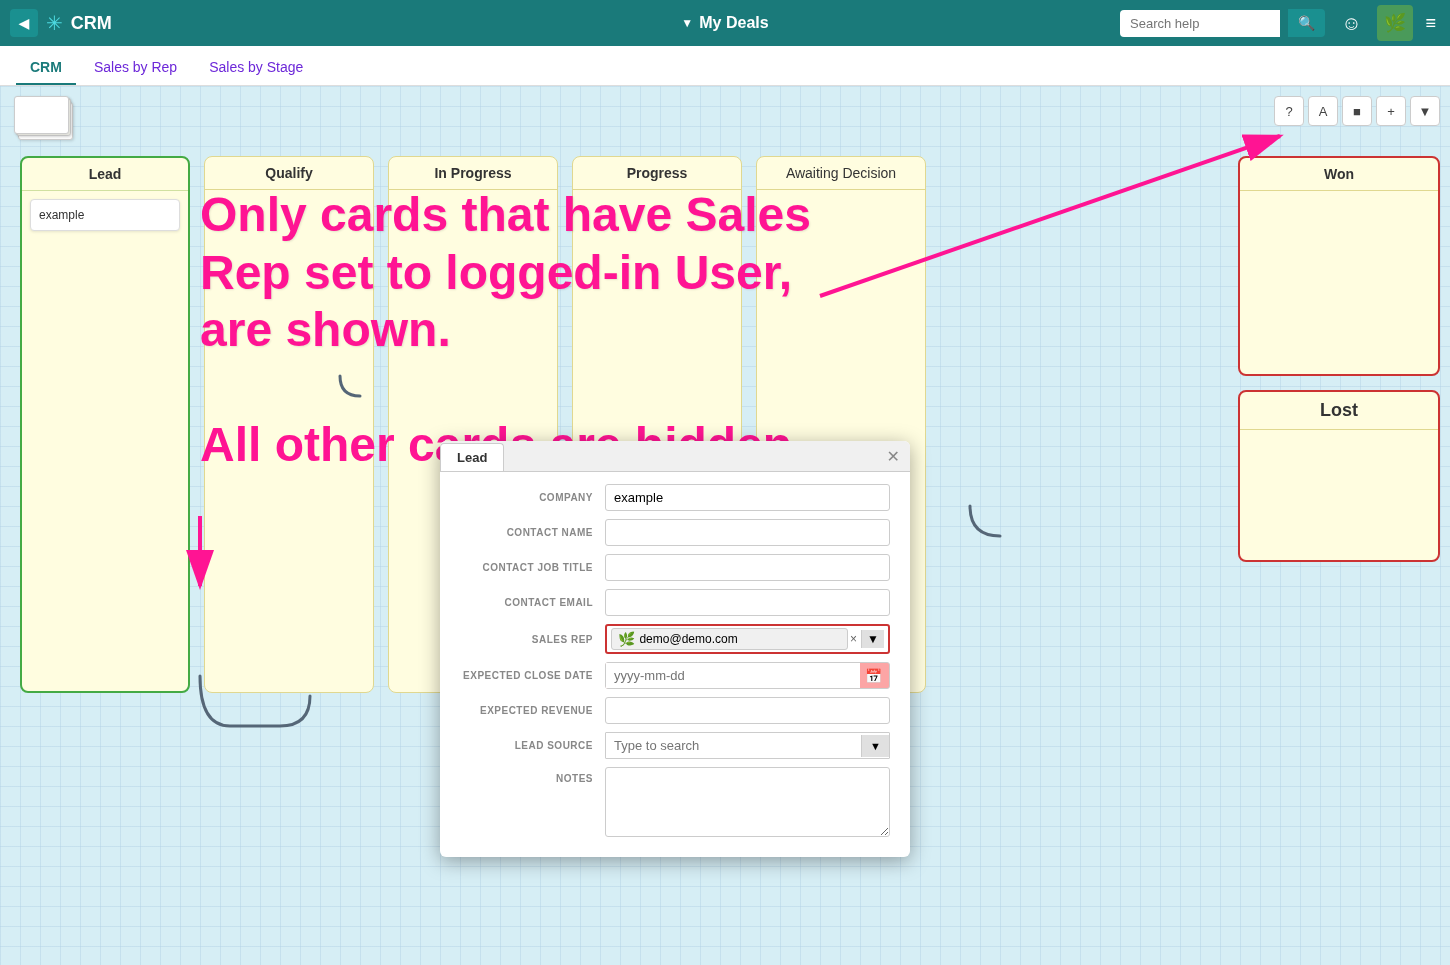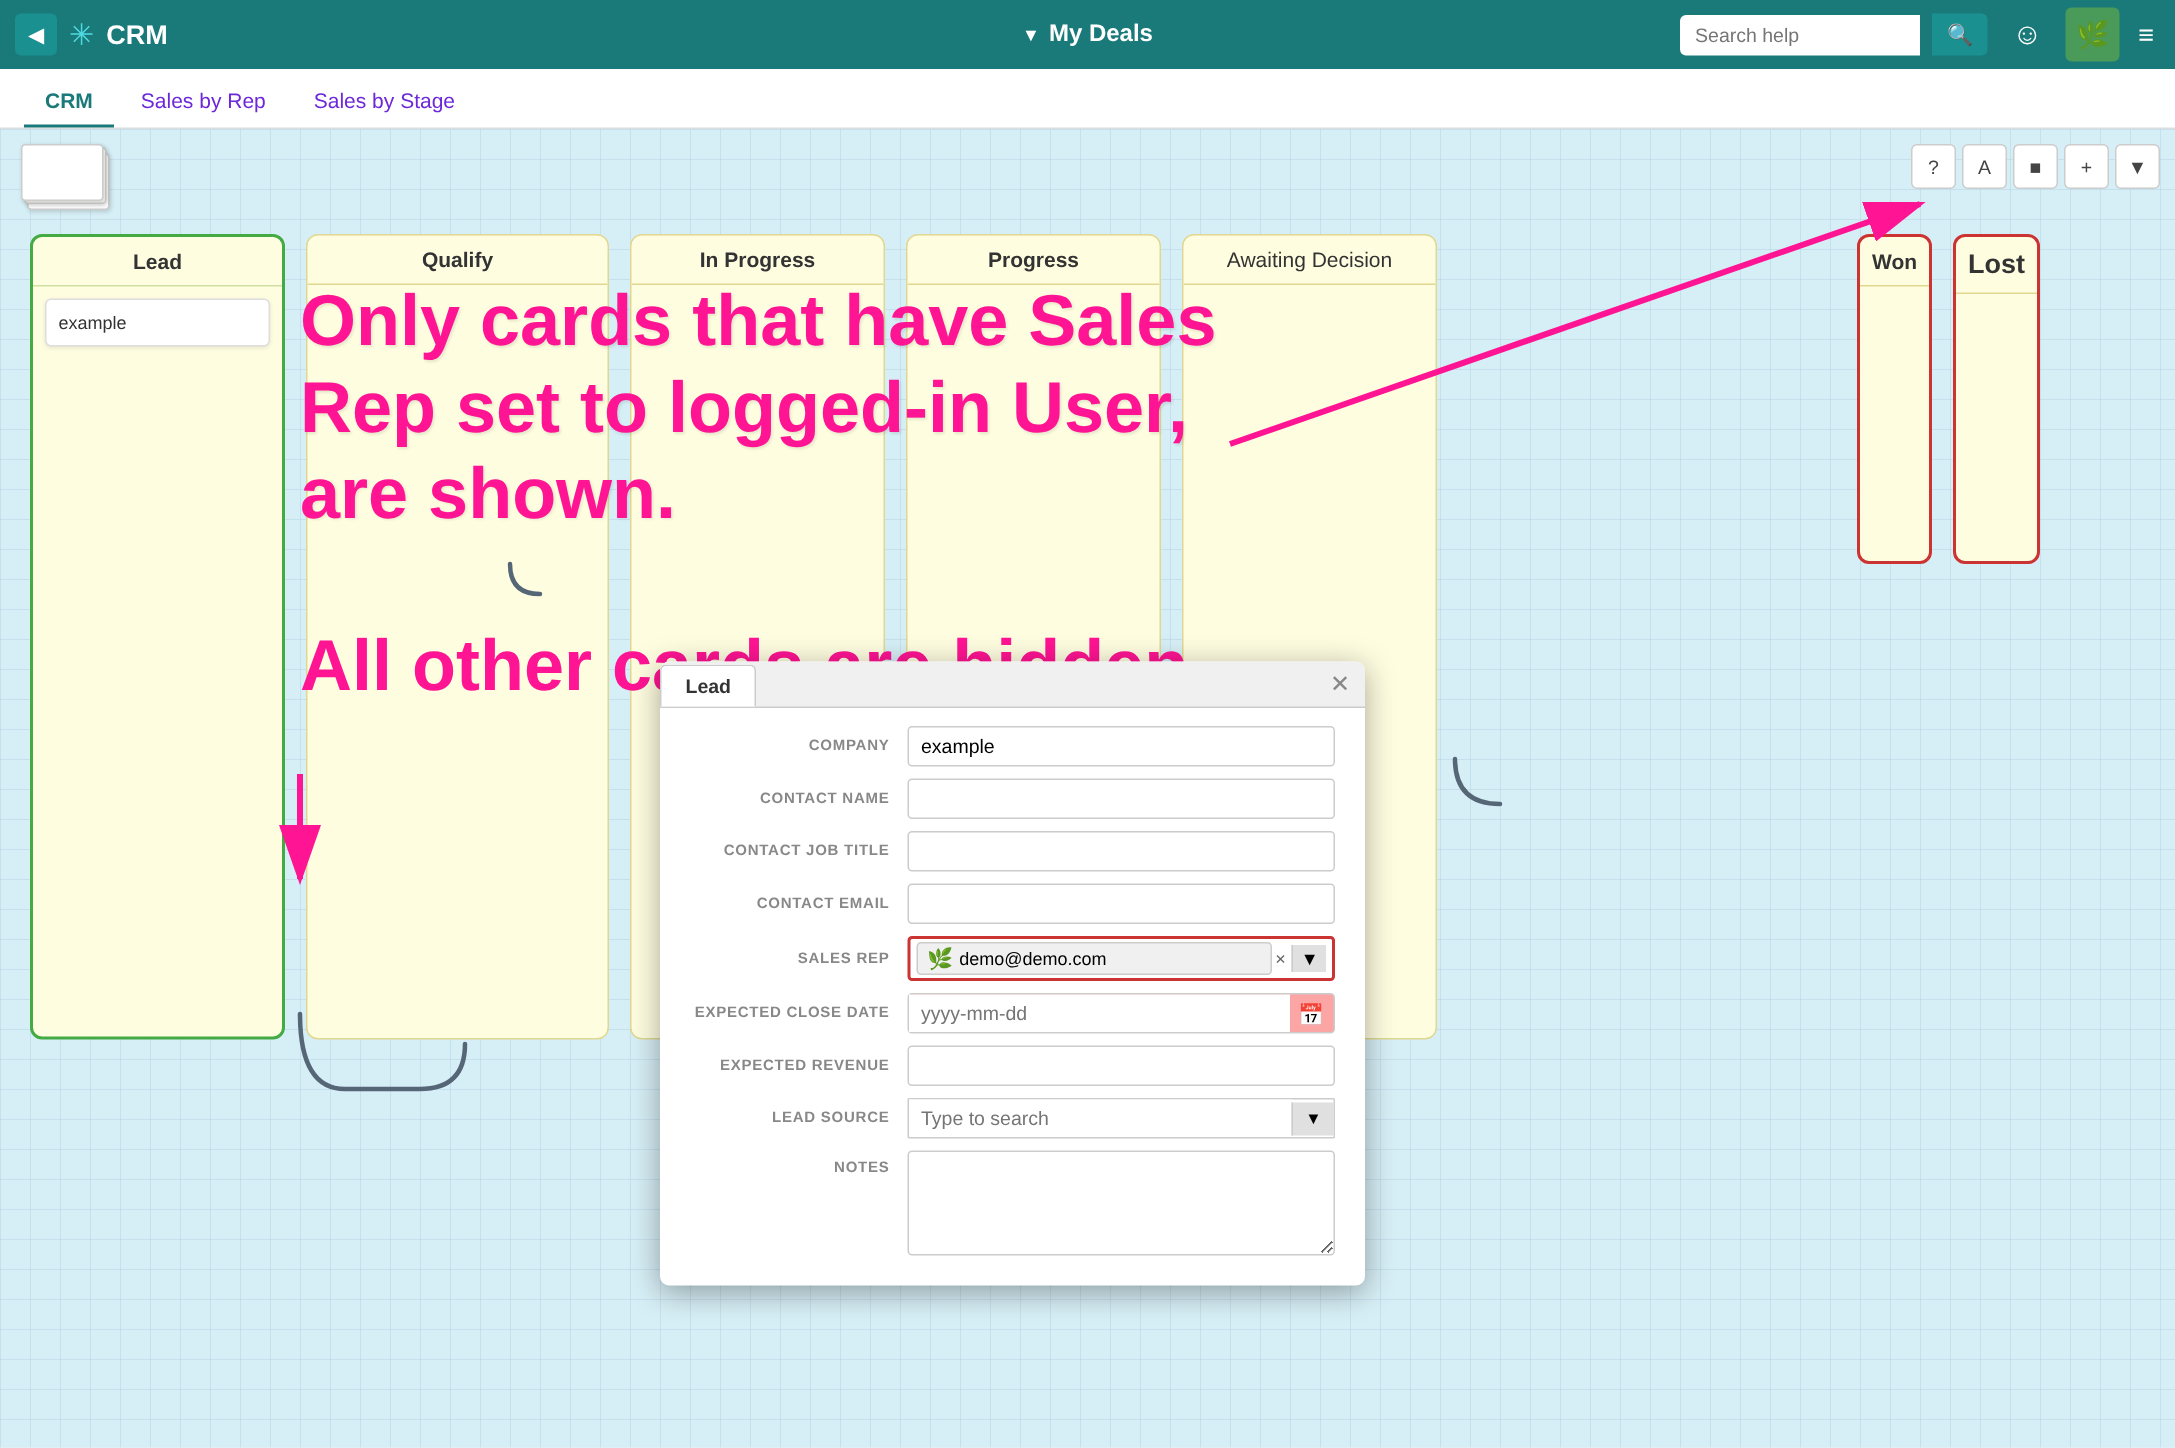--- a/index.html
+++ b/index.html
@@ -457,42 +457,42 @@
 
     <div style="width: 170px; border: 2px solid #44aa44; border-radius: 8px; background: #fffde0; overflow: hidden;">
       <div style="text-align: center; padding: 8px; font-size: 14px; font-weight: bold; color: #333; border-bottom: 1px solid #d0e0a0;">Lead</div>
       <div style="padding: 8px; min-height: 500px;">
         <div class="deal-card">
           <span>example</span>
         </div>
       </div>
     </div>
 
-    <div style="width: 202px; background: #fffde0; border-radius: 8px; border: 1px solid #e0d890; overflow: hidden;">
+    <div style="width: 170px; background: #fffde0; border-radius: 8px; border: 1px solid #e0d890; overflow: hidden;">
       <div style="text-align: center; padding: 8px; font-size: 14px; font-weight: bold; color: #333; border-bottom: 1px solid #e0d890;">Qualify</div>
       <div style="padding: 8px; min-height: 500px;"></div>
     </div>
 
     <div style="width: 170px; background: #fffde0; border-radius: 8px; border: 1px solid #e0d890; overflow: hidden;">
       <div style="text-align: center; padding: 8px; font-size: 14px; font-weight: bold; color: #333; border-bottom: 1px solid #e0d890;">In Progress</div>
       <div style="padding: 8px; min-height: 500px;"></div>
     </div>
 
     <div style="width: 170px; background: #fffde0; border-radius: 8px; border: 1px solid #e0d890; overflow: hidden;">
       <div style="text-align: center; padding: 8px; font-size: 14px; font-weight: bold; color: #333; border-bottom: 1px solid #e0d890;">Progress</div>
       <div style="padding: 8px; min-height: 500px;"></div>
     </div>
 
     <div style="width: 170px; background: #fffde0; border-radius: 8px; border: 1px solid #e0d890; overflow: hidden;">
       <div style="text-align: center; padding: 8px; font-size: 14px; font-weight: normal; color: #333; border-bottom: 1px solid #e0d890;">Awaiting Decision</div>
       <div style="padding: 8px; min-height: 500px;"></div>
     </div>
   </div>
 
-  <div style="position: absolute; top: 70px; right: 10px; width: 202px; display: flex; flex-direction: row; gap: 14px;">
+  <div style="position: absolute; top: 70px; right: 10px; width: 202px; display: flex; flex-direction: column; gap: 14px;">
     <div style="border: 2px solid #cc3333; border-radius: 8px; background: #fffde0; min-height: 220px;">
       <div style="text-align: center; padding: 8px; font-size: 14px; font-weight: bold; color: #333; border-bottom: 1px solid #e0d890;">Won</div>
       <div style="padding: 8px; min-height: 180px;"></div>
     </div>
     <div style="border: 2px solid #cc3333; border-radius: 8px; background: #fffde0; min-height: 170px;">
       <div style="text-align: center; padding: 8px; font-size: 18px; font-weight: bold; color: #333; border-bottom: 1px solid #e0d890;">Lost</div>
       <div style="padding: 8px; min-height: 130px;"></div>
     </div>
   </div>
 

